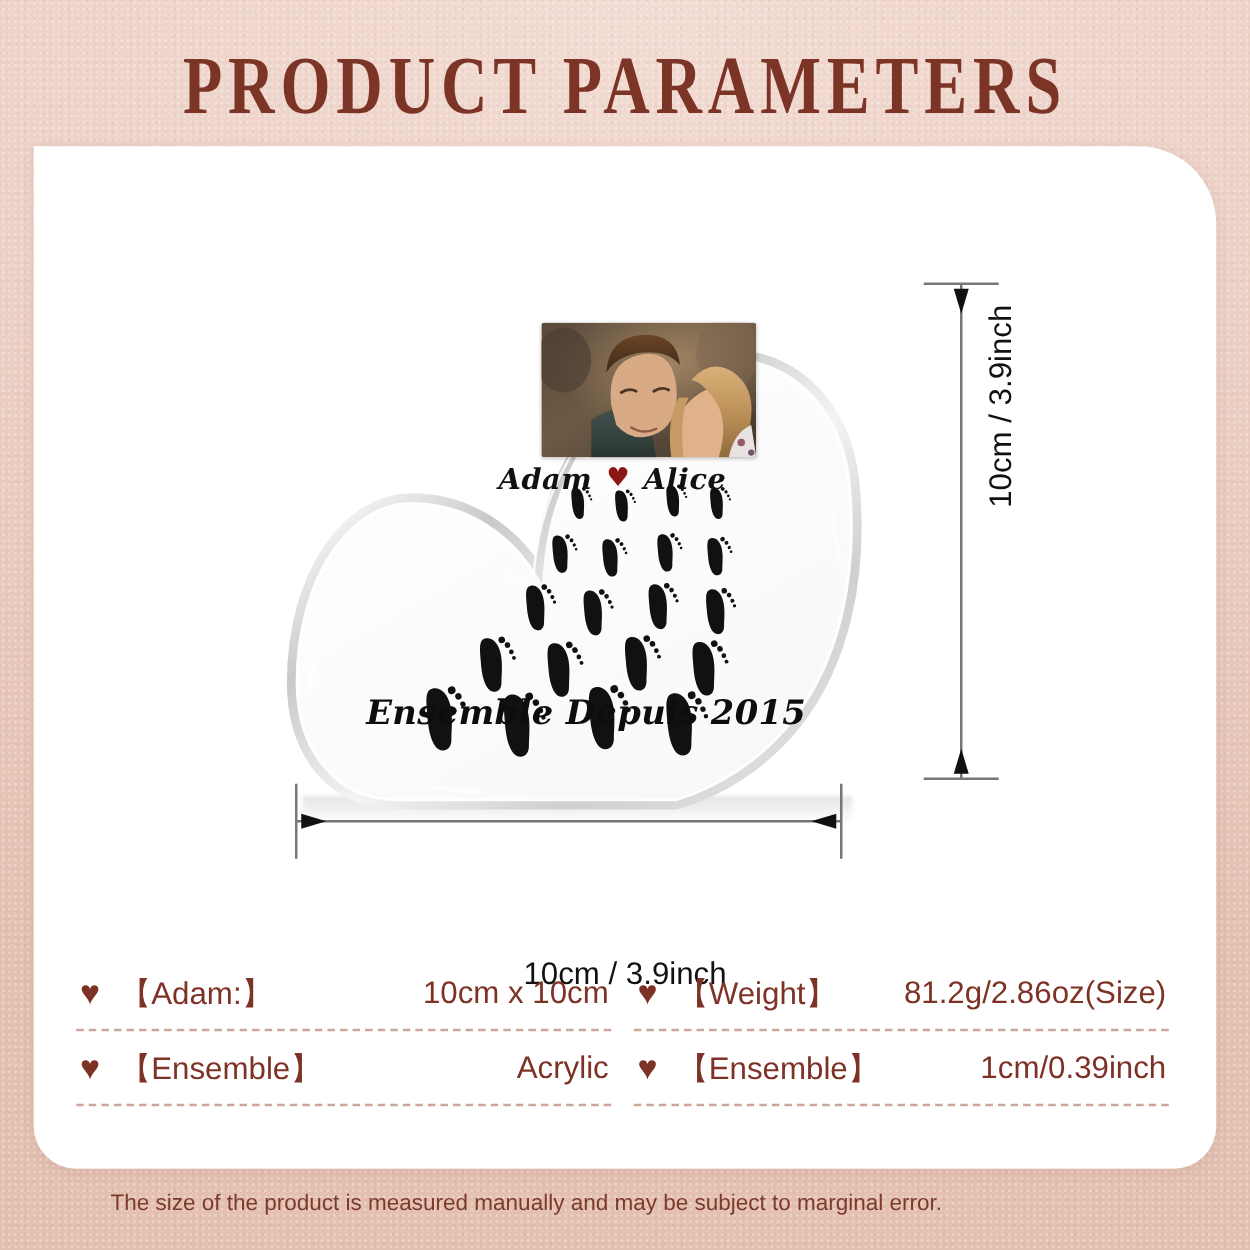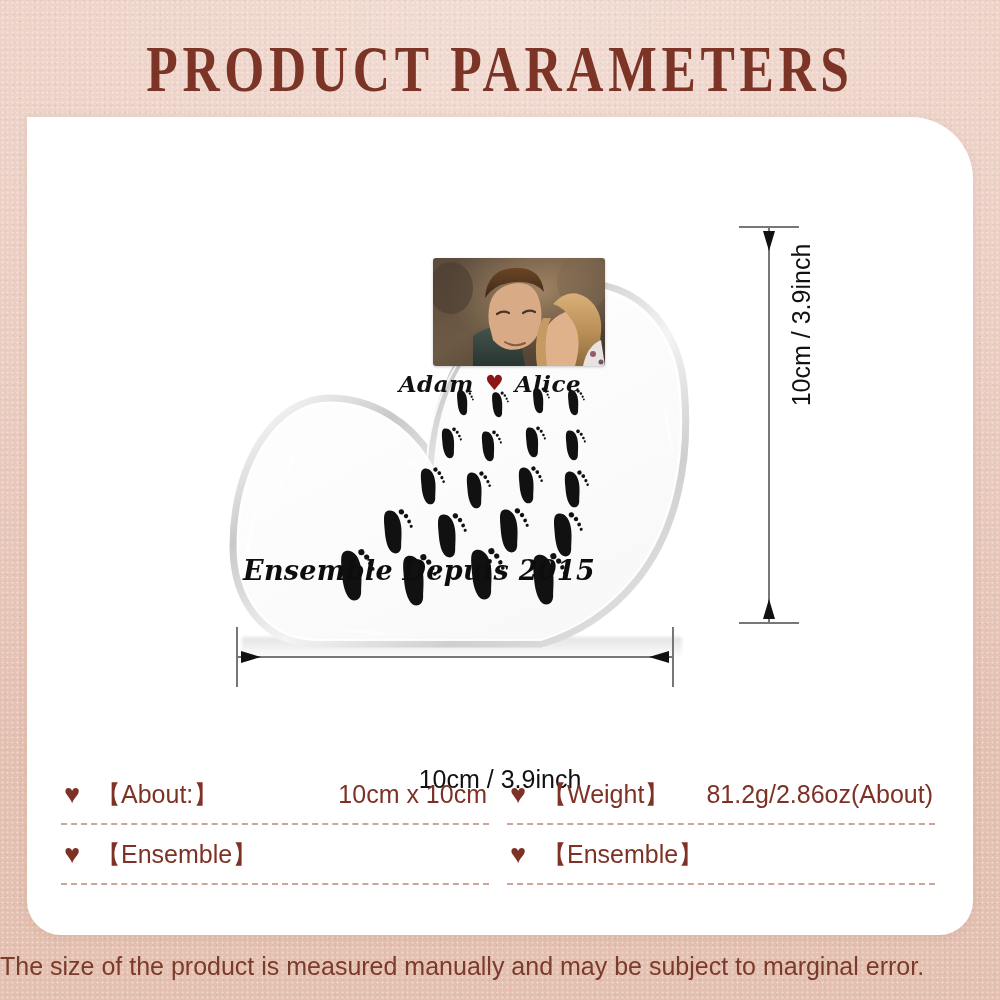--- a/index.html
+++ b/index.html
@@ -161,20 +161,21 @@
     pointer-events: none;
   }
   #feet svg { display: block; }
 
   
   #tagline {
     position: absolute;
     left: 0;
     top: 345px;
     width: 470px;
+    text-align: center;
     padding-left: 18px;
     box-sizing: border-box;
     font-family: "DejaVu Serif", "Liberation Serif", serif;
     font-style: italic;
     font-weight: 700;
     font-size: 27px;
     letter-spacing: .3px;
     color: #0d0d0d;
     white-space: nowrap;
   }
@@ -252,21 +253,21 @@
     margin: 0 2px;
   }
 
   
   #footer {
     position: absolute;
     left: 0;
     top: 952px;
     width: 842px;
     text-align: center;
-    font-size: 25px;
+    font-size: 18px;
     color: #7a3a2c;
     white-space: nowrap;
   }
 </style>
 </head>
 <body>
 
 <div id="page">
 
   <div id="grain"></div>
@@ -459,41 +460,43 @@
         </svg>
       </div>
       <div class="dim-label" id="h-dim-label">10cm / 3.9inch</div>
     </div>
 
     <div id="specs">
 
       <div class="spec-col left">
         <div class="spec-row">
           <span class="spec-heart">♥</span>
-          <span class="spec-key">【About:】</span>
+          <span class="spec-key">【Adam:】</span>
           <span class="spec-val">10cm x 10cm</span>
         </div>
         <div class="spec-sep"></div>
         <div class="spec-row">
           <span class="spec-heart">♥</span>
           <span class="spec-key">【Ensemble】</span>
+          <span class="spec-val">Acrylic</span>
         </div>
         <div class="spec-sep"></div>
       </div>
 
       <div class="spec-col right">
         <div class="spec-row">
           <span class="spec-heart">♥</span>
           <span class="spec-key">【Weight】</span>
-          <span class="spec-val">81.2g/2.86oz(About)</span>
+          <span class="spec-val">81.2g/2.86oz(Size)</span>
         </div>
         <div class="spec-sep"></div>
         <div class="spec-row">
           <span class="spec-heart">♥</span>
           <span class="spec-key">【Ensemble】</span>
+          <span class="spec-val">1cm/0.39inch</span>
         </div>
         <div class="spec-sep"></div>
       </div>
 
     </div>
   </div>
 
   <div id="footer">The size of the product is measured manually and may be subject to marginal error.</div>
 
 </div>

